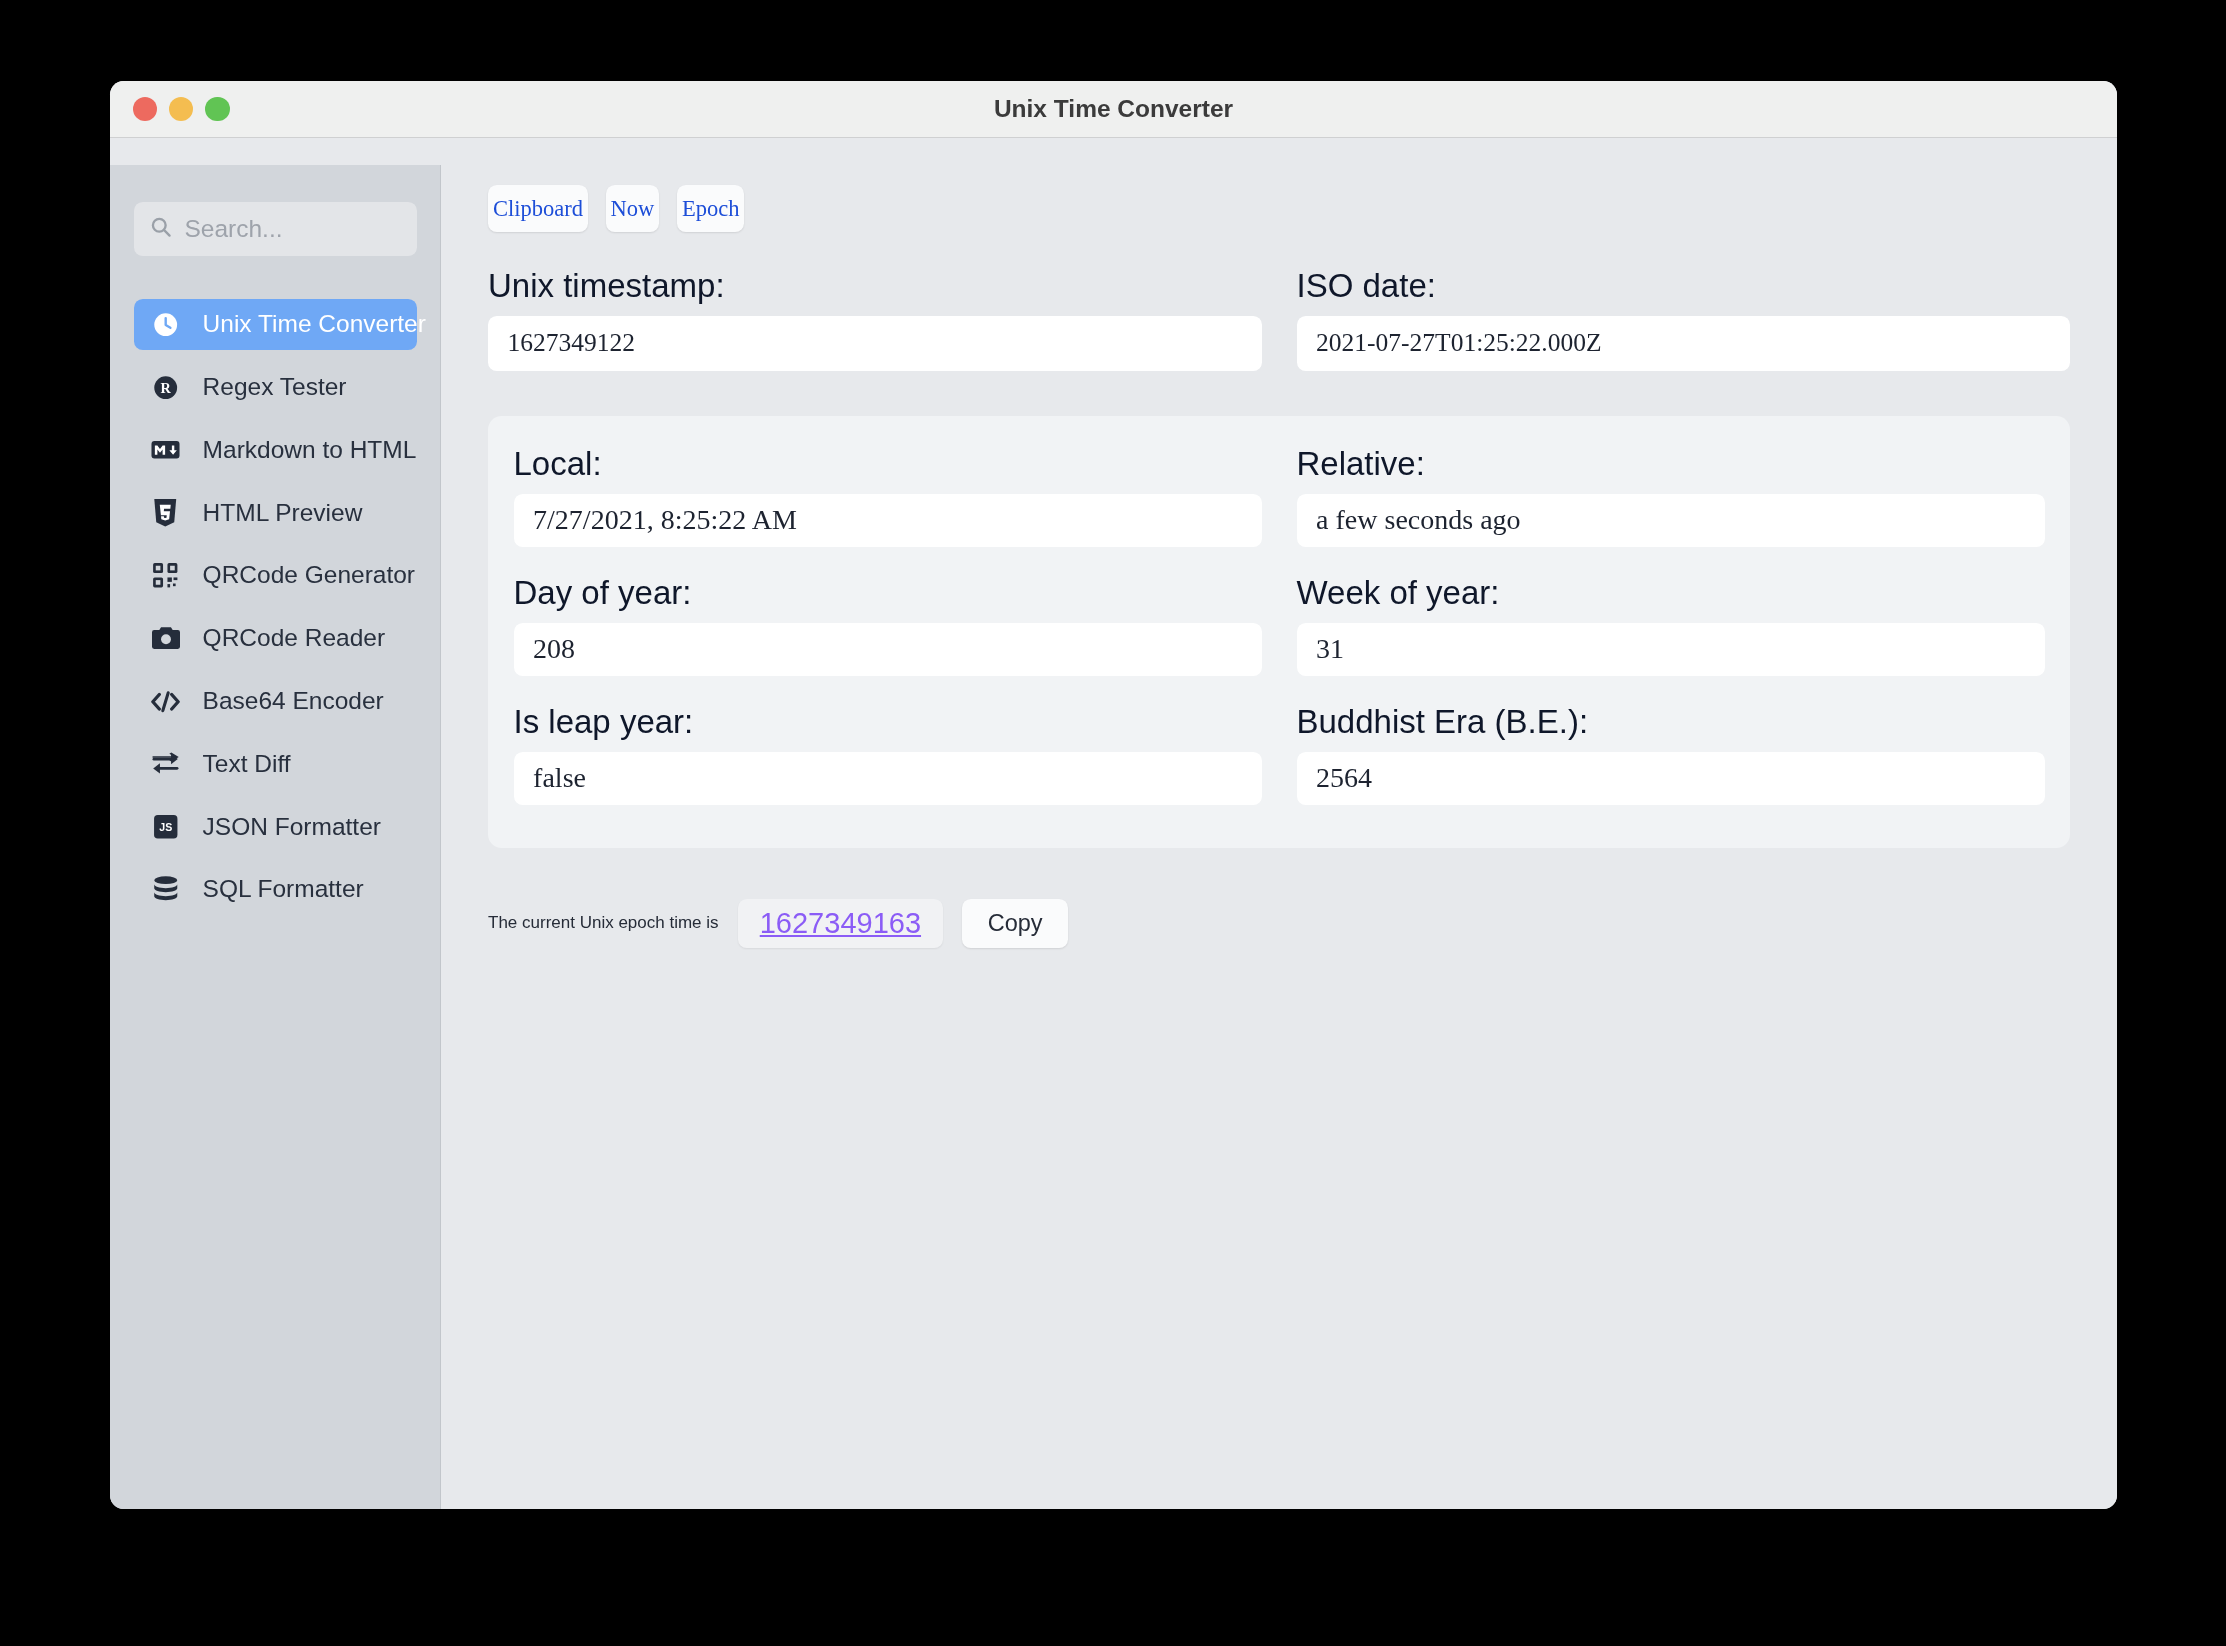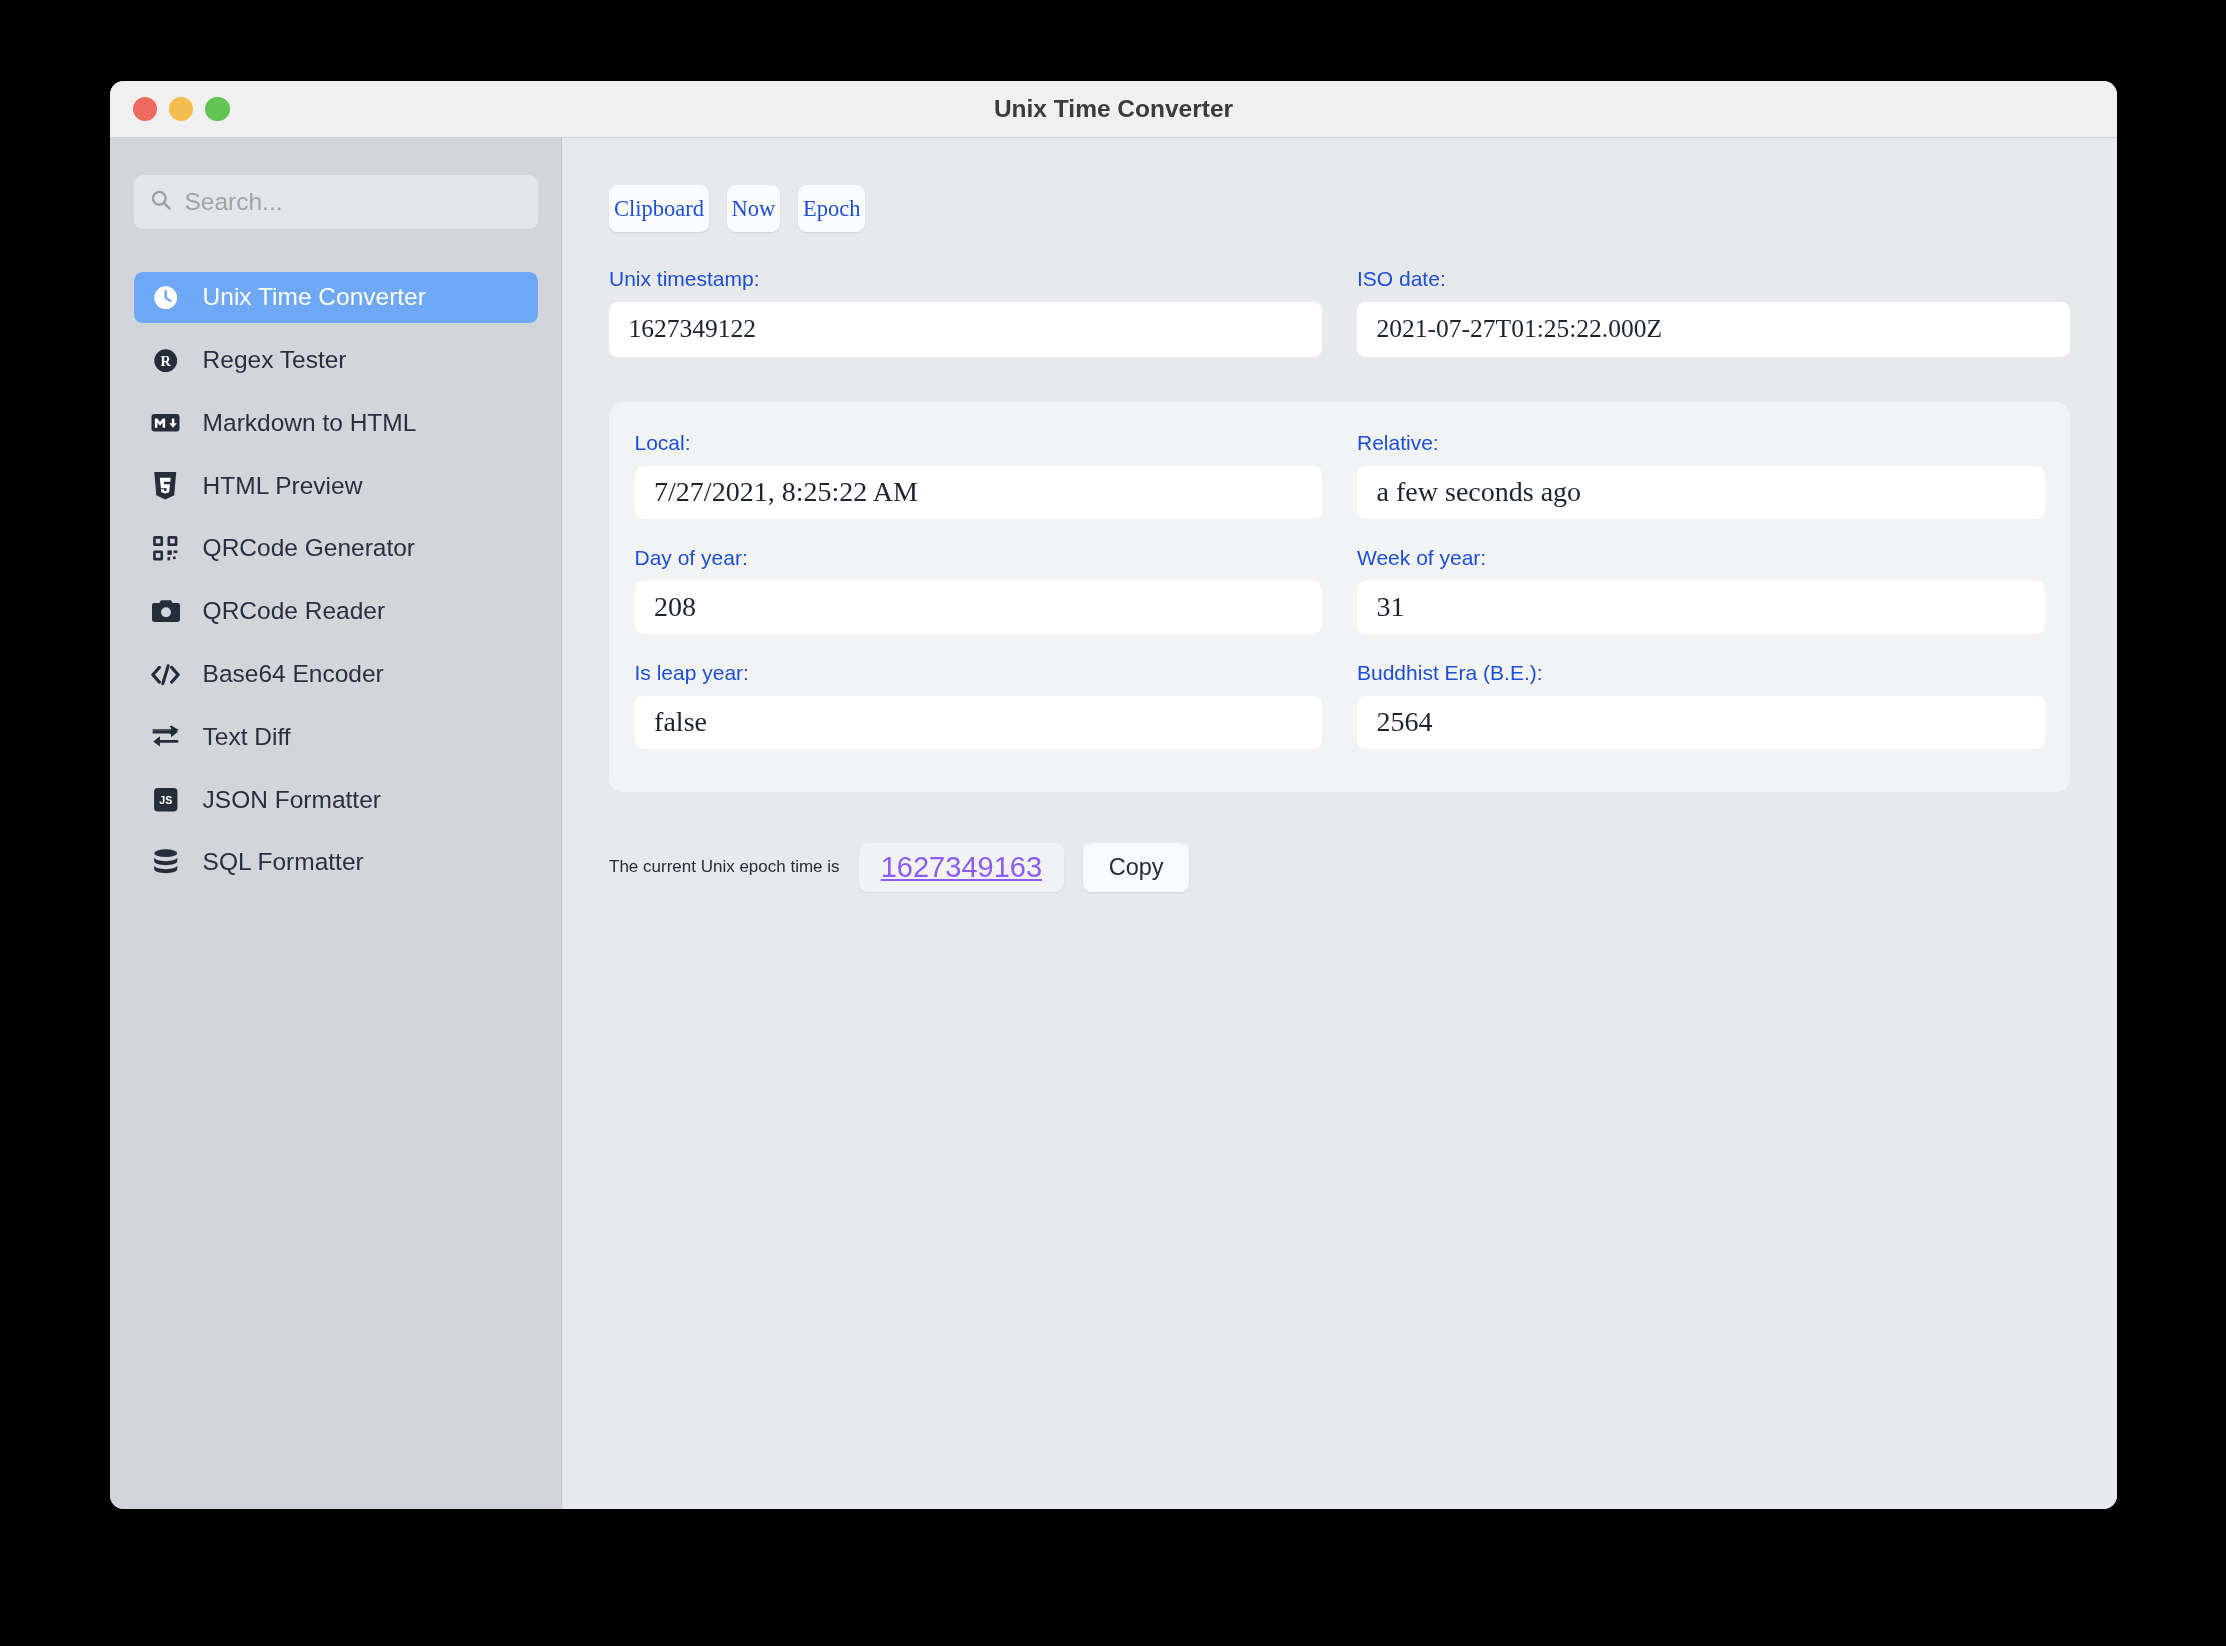--- a/index.html
+++ b/index.html
@@ -55,25 +55,26 @@
     color: #3b3b3b;
   }
 
   .body-area {
     display: flex;
     height: calc(100% - 57px);
   }
 
   
   .sidebar {
-    width: 452px;
+    width: 331px;
     background: #d2d6db;
     padding: 0;
     flex-shrink: 0;
     border-right: 1px solid #c2c6cb;
+    margin-top: 27px;
   }
 
   .search-wrap {
     margin: 37px 23.5px 0 23.5px;
     height: 54px;
     background: #e3e5e8;
     border-radius: 8.8px;
     display: flex;
     align-items: center;
     padding: 0 15.7px;
@@ -142,22 +143,22 @@
 
   .grid-2 {
     display: grid;
     grid-template-columns: 1fr 1fr;
     column-gap: 35px;
   }
 
   .top-fields { margin-top: 35px; }
 
   .field-label {
-    font-size: 21px;
-    color: #1d4ed8;
+    font-size: 33px;
+    color: #0f172a;
     margin-bottom: 10.8px;
     display: block;
   }
   .field-input {
     width: 100%;
     height: 55px;
     background: #ffffff;
     border: none;
     border-radius: 8.8px;
     padding: 0 19.6px;

